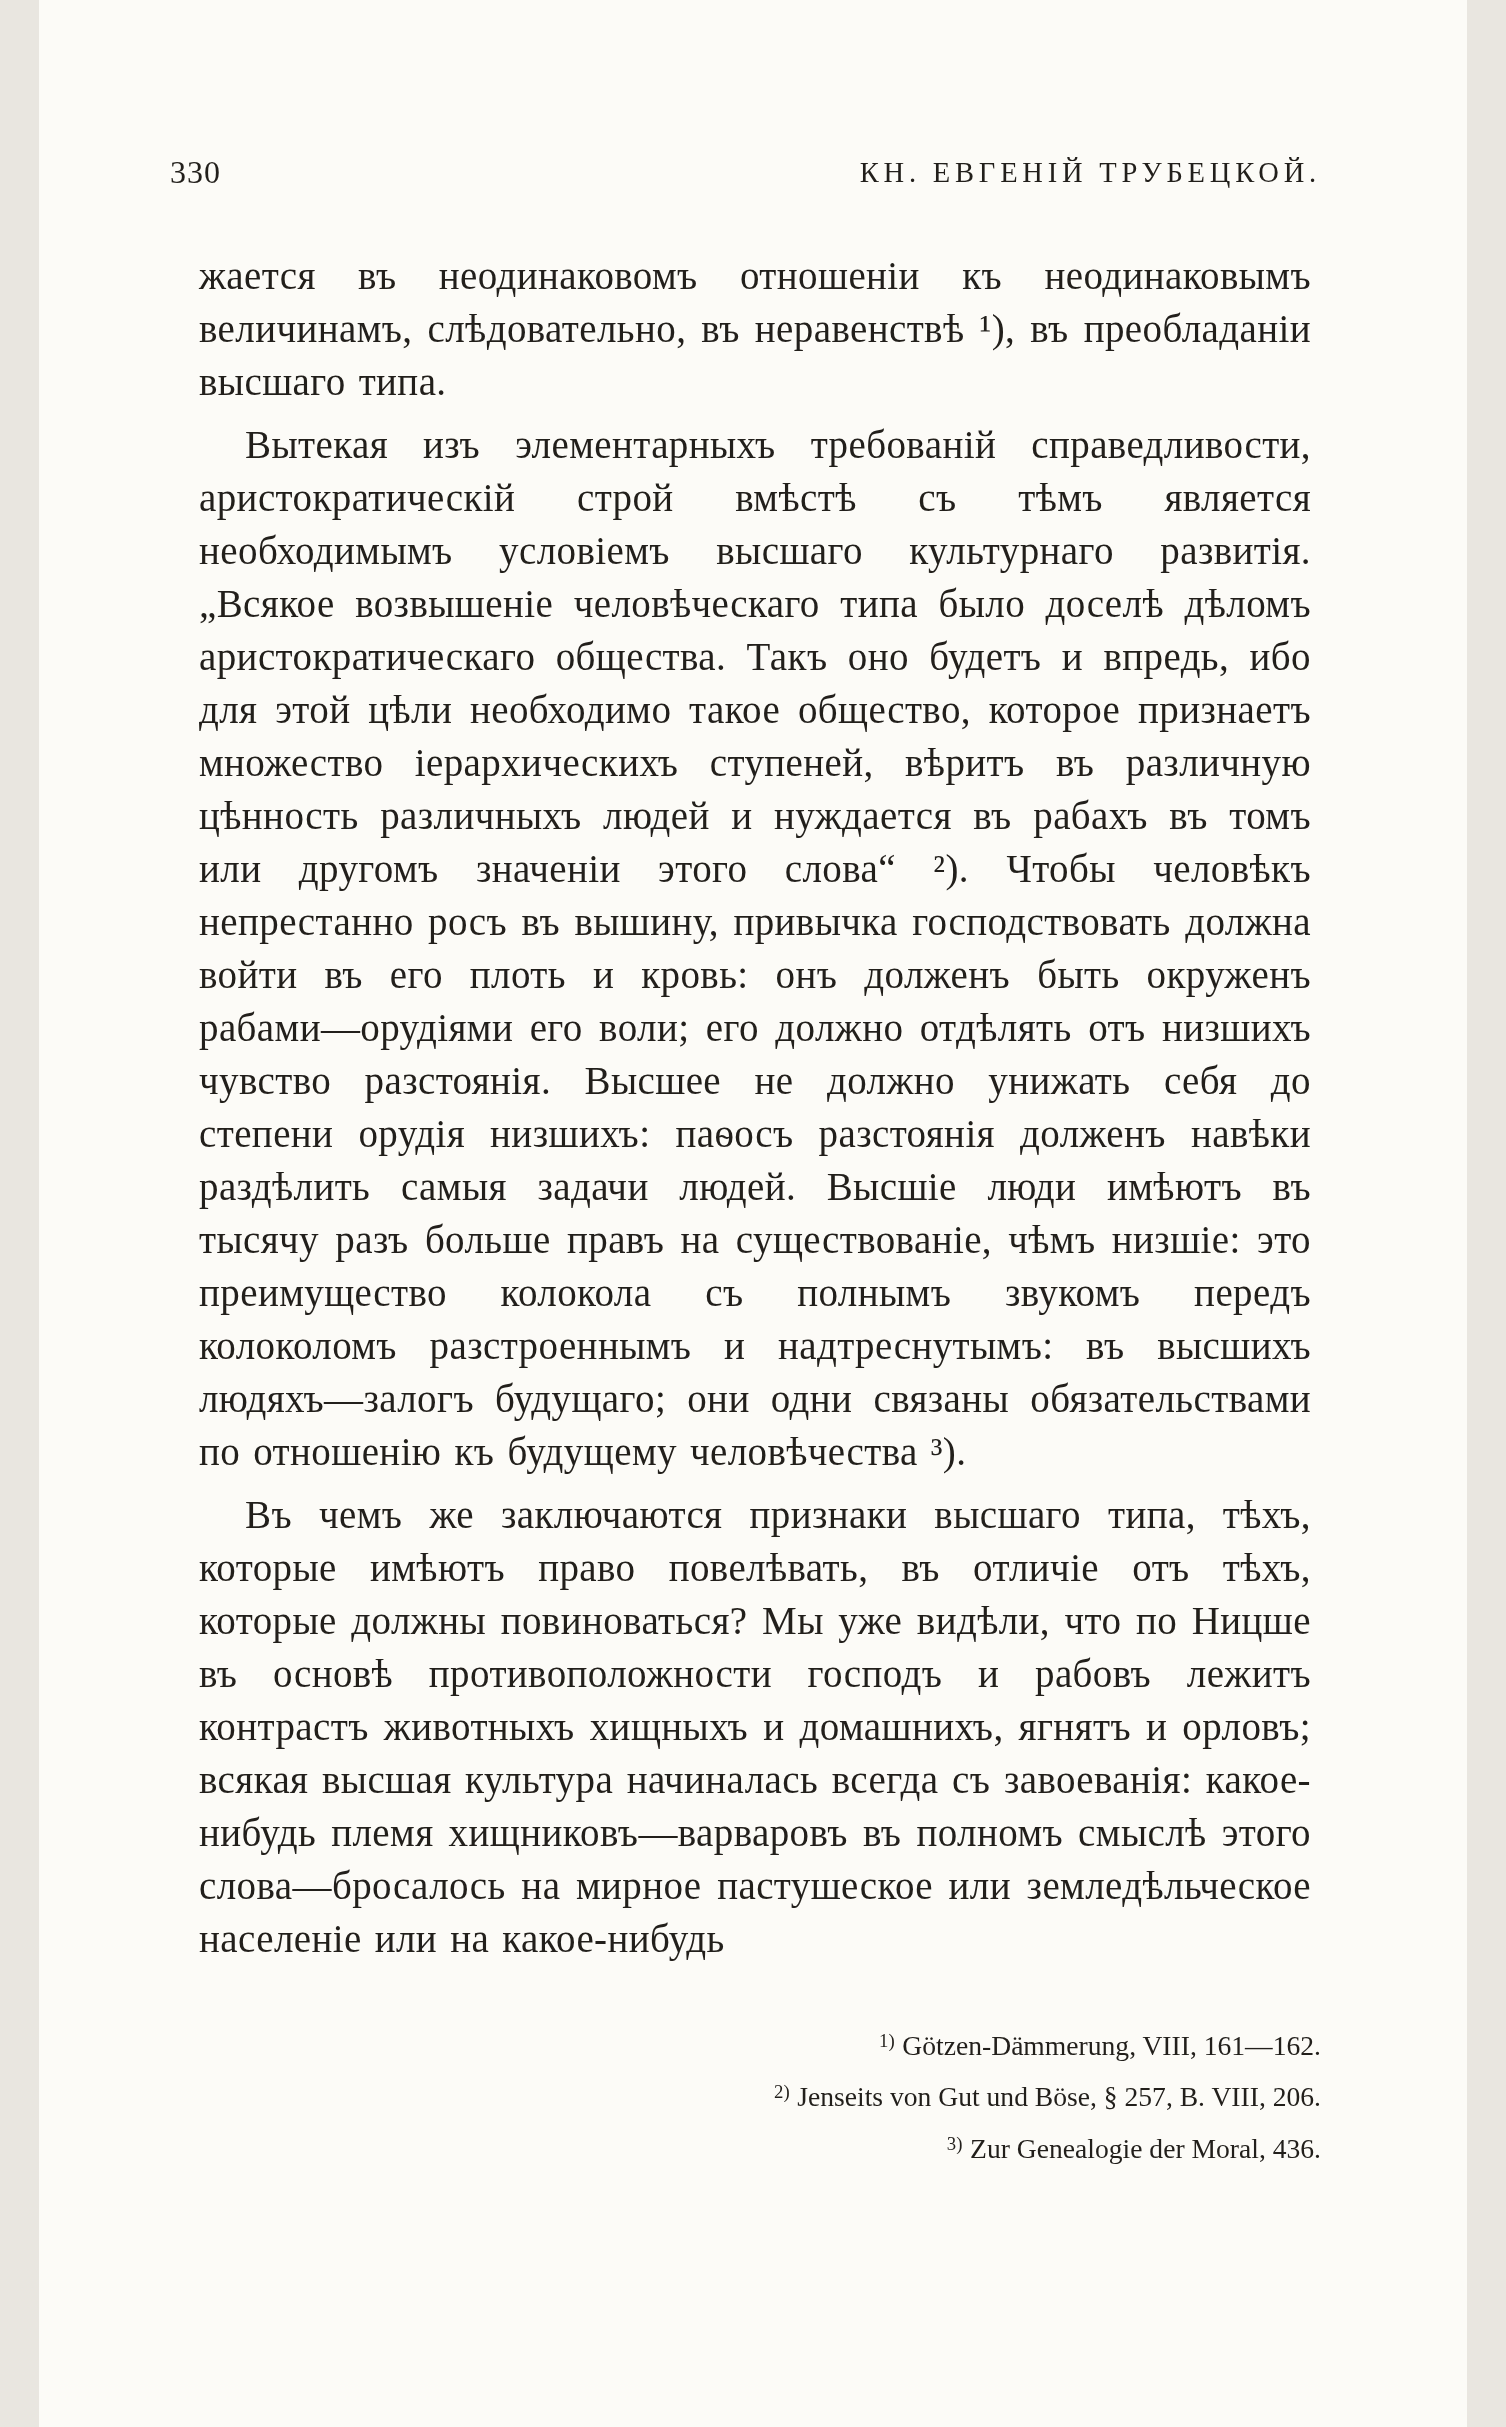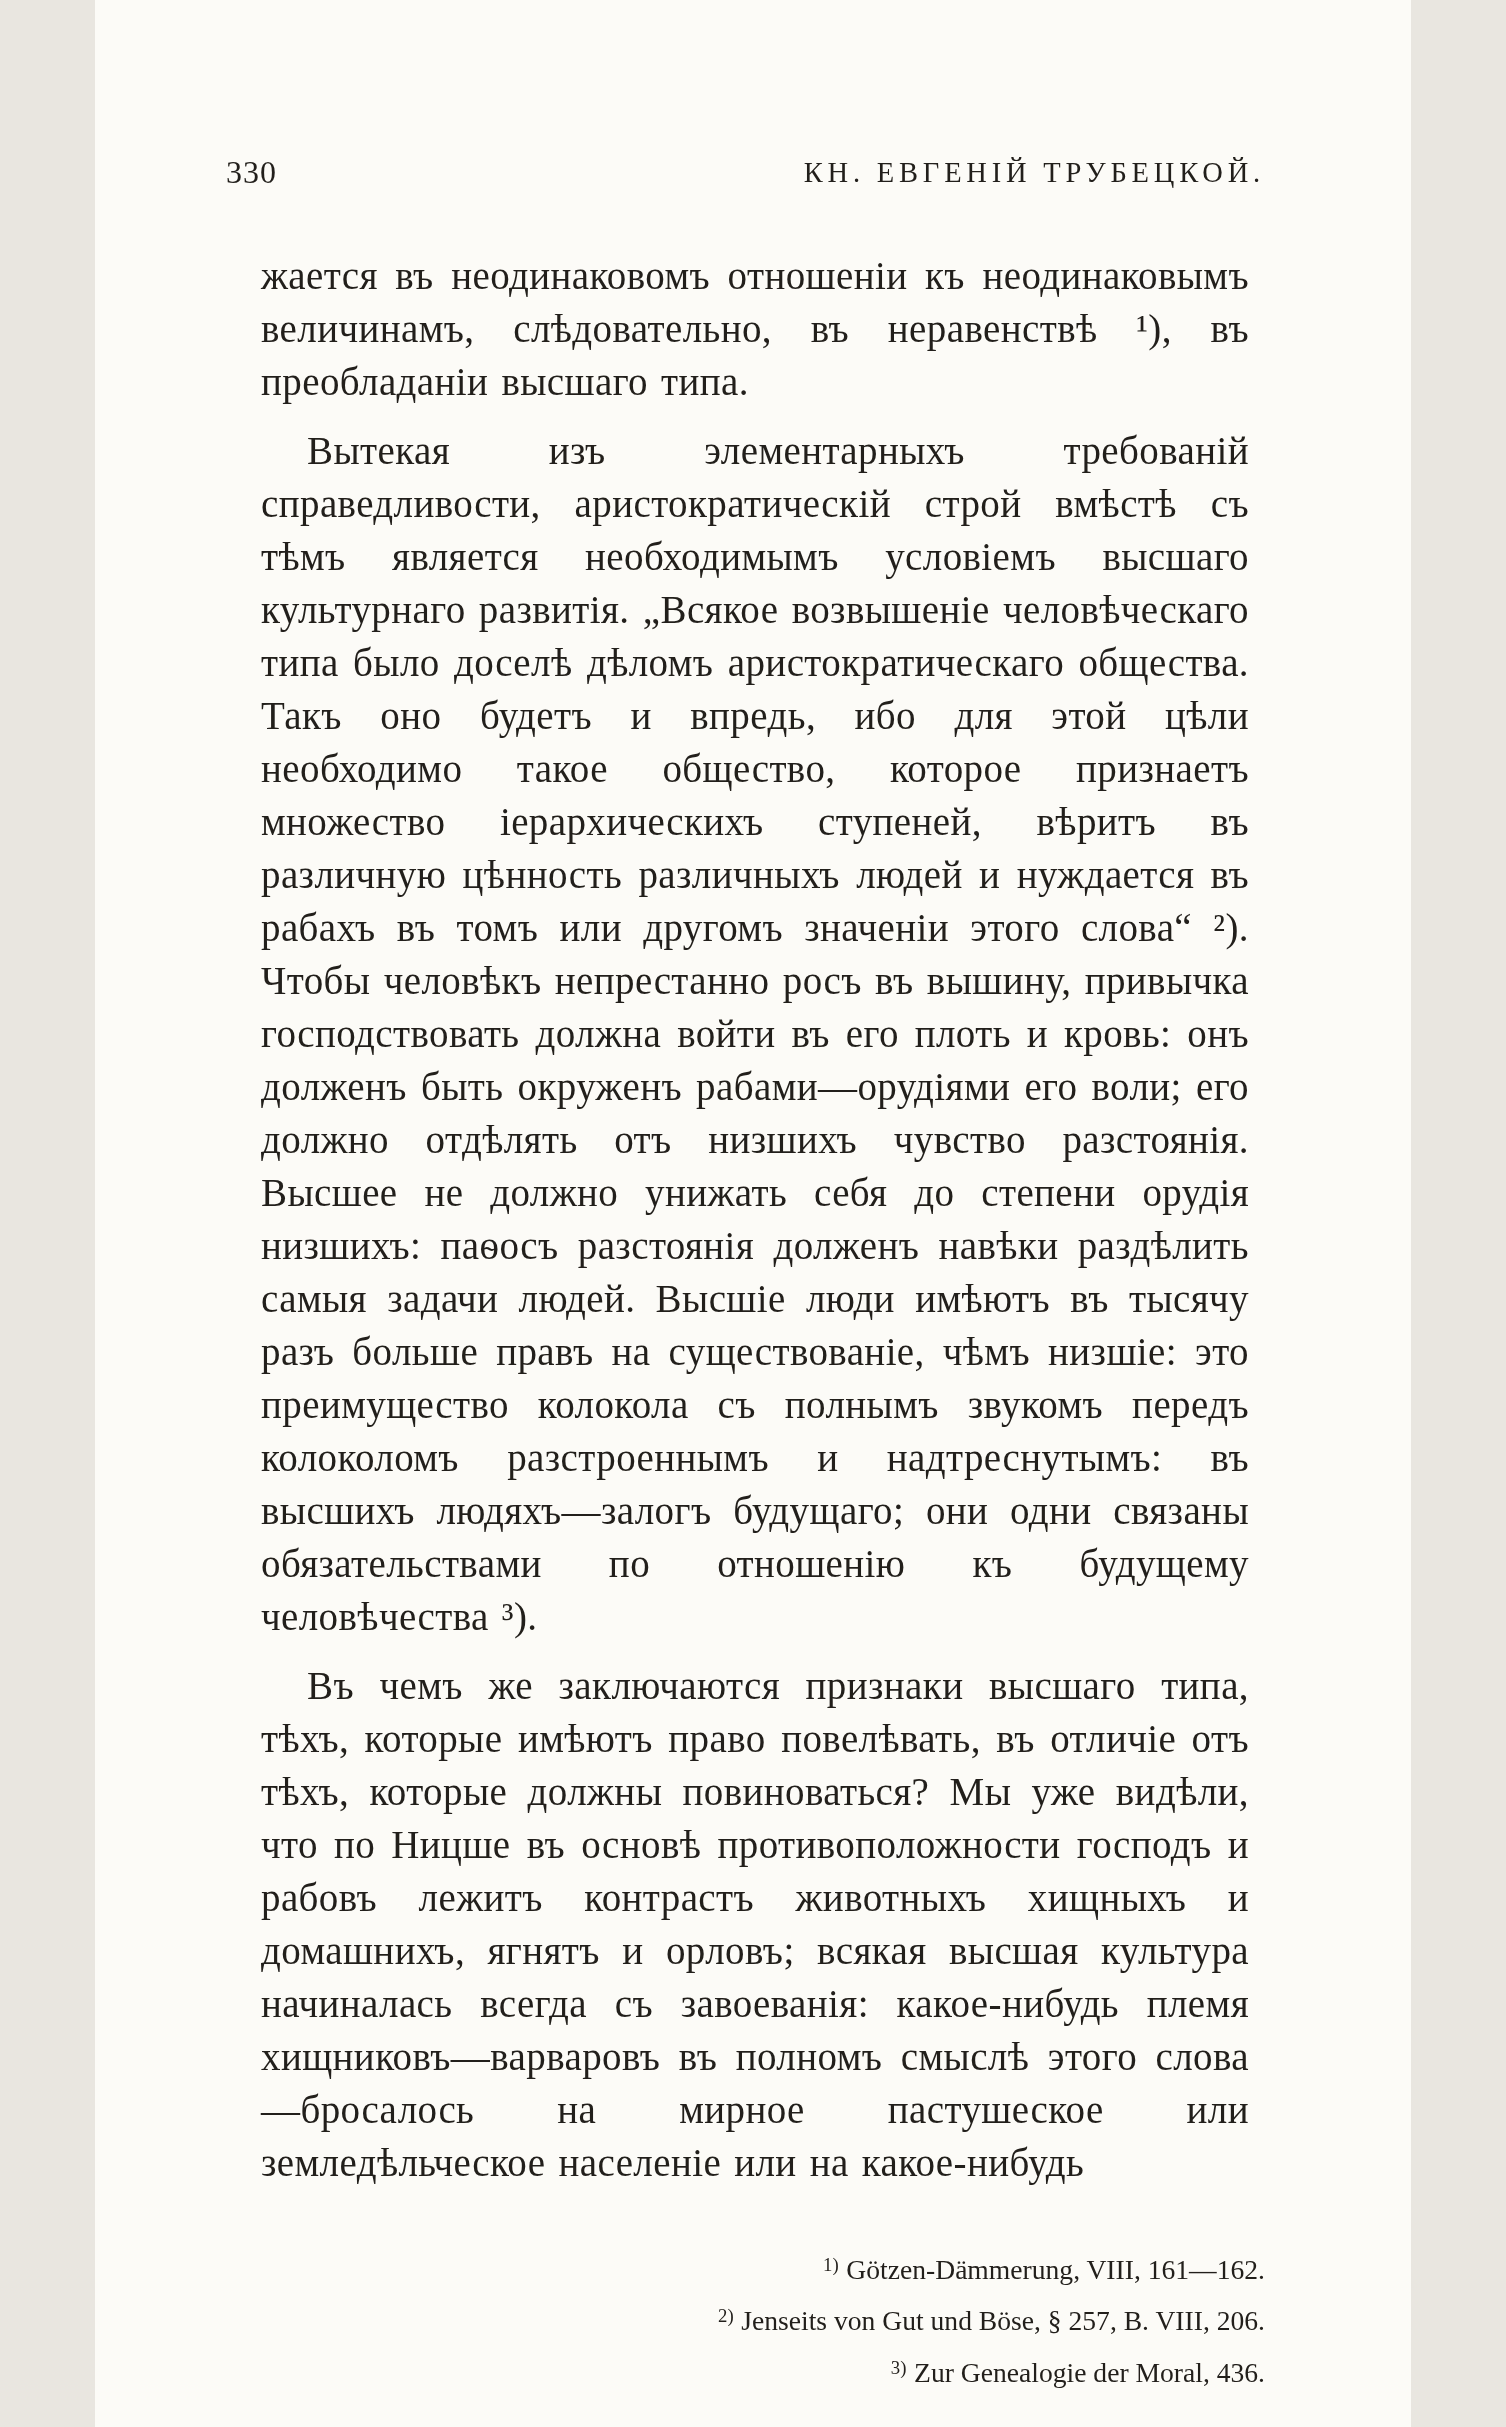--- a/index.html
+++ b/index.html
@@ -2,21 +2,21 @@
 <html lang="ru" style="font-size:15px"><head>
 <meta charset="utf-8">
 <style>
   html, body {
     margin: 0;
     padding: 0;
     background: #e9e6e0;
   }
   .page {
     position: relative;
-    width: 1316px;
+    width: 1428px;
     height: 2427px;
     margin: 0 auto;
     background: #fcfbf7;
     color: #221f1b;
     box-sizing: border-box;
     padding: 154px 146px 0 150px;
     font-family: "Liberation Serif", "DejaVu Serif", serif;
   }
   .page-header {
     position: relative;
@@ -33,21 +33,21 @@
   .running-title {
     position: absolute;
     left: 0;
     right: 0;
     top: 2.9px;
     text-align: right;
     font-size: 28.5px;
     letter-spacing: 4.8px;
   }
   .body-text p {
-    margin: 16px;
+    margin: 10px;
     font-size: 39px;
     line-height: 53px;
     text-align: justify;
     text-indent: 46px;
     letter-spacing: 0.4px;
     word-spacing: 2.9px;
   }
   .body-text p.no-indent {
     text-indent: 0;
   }

